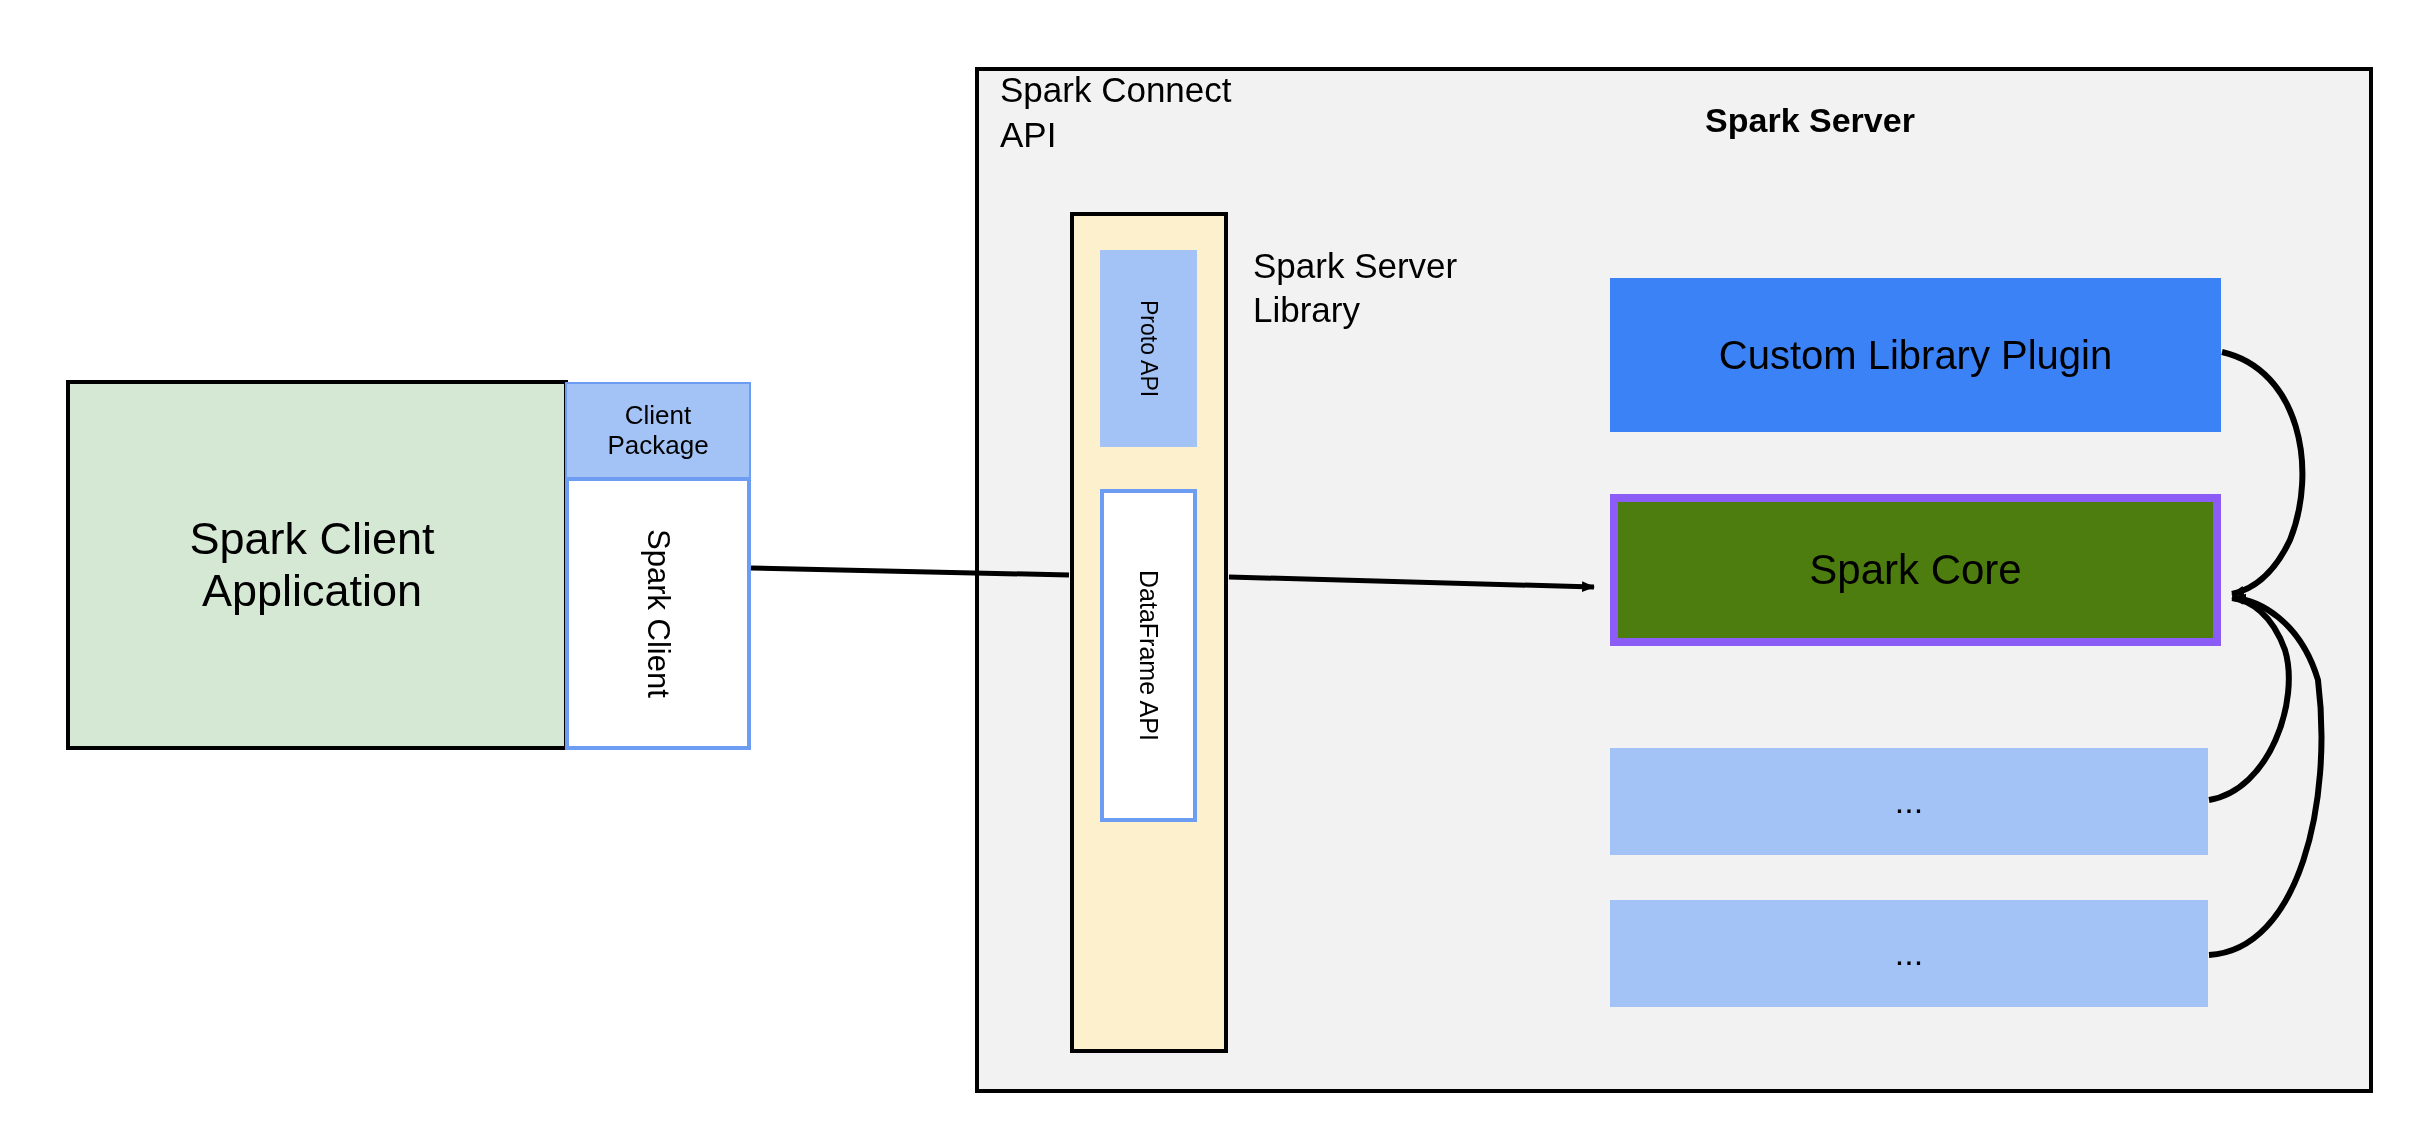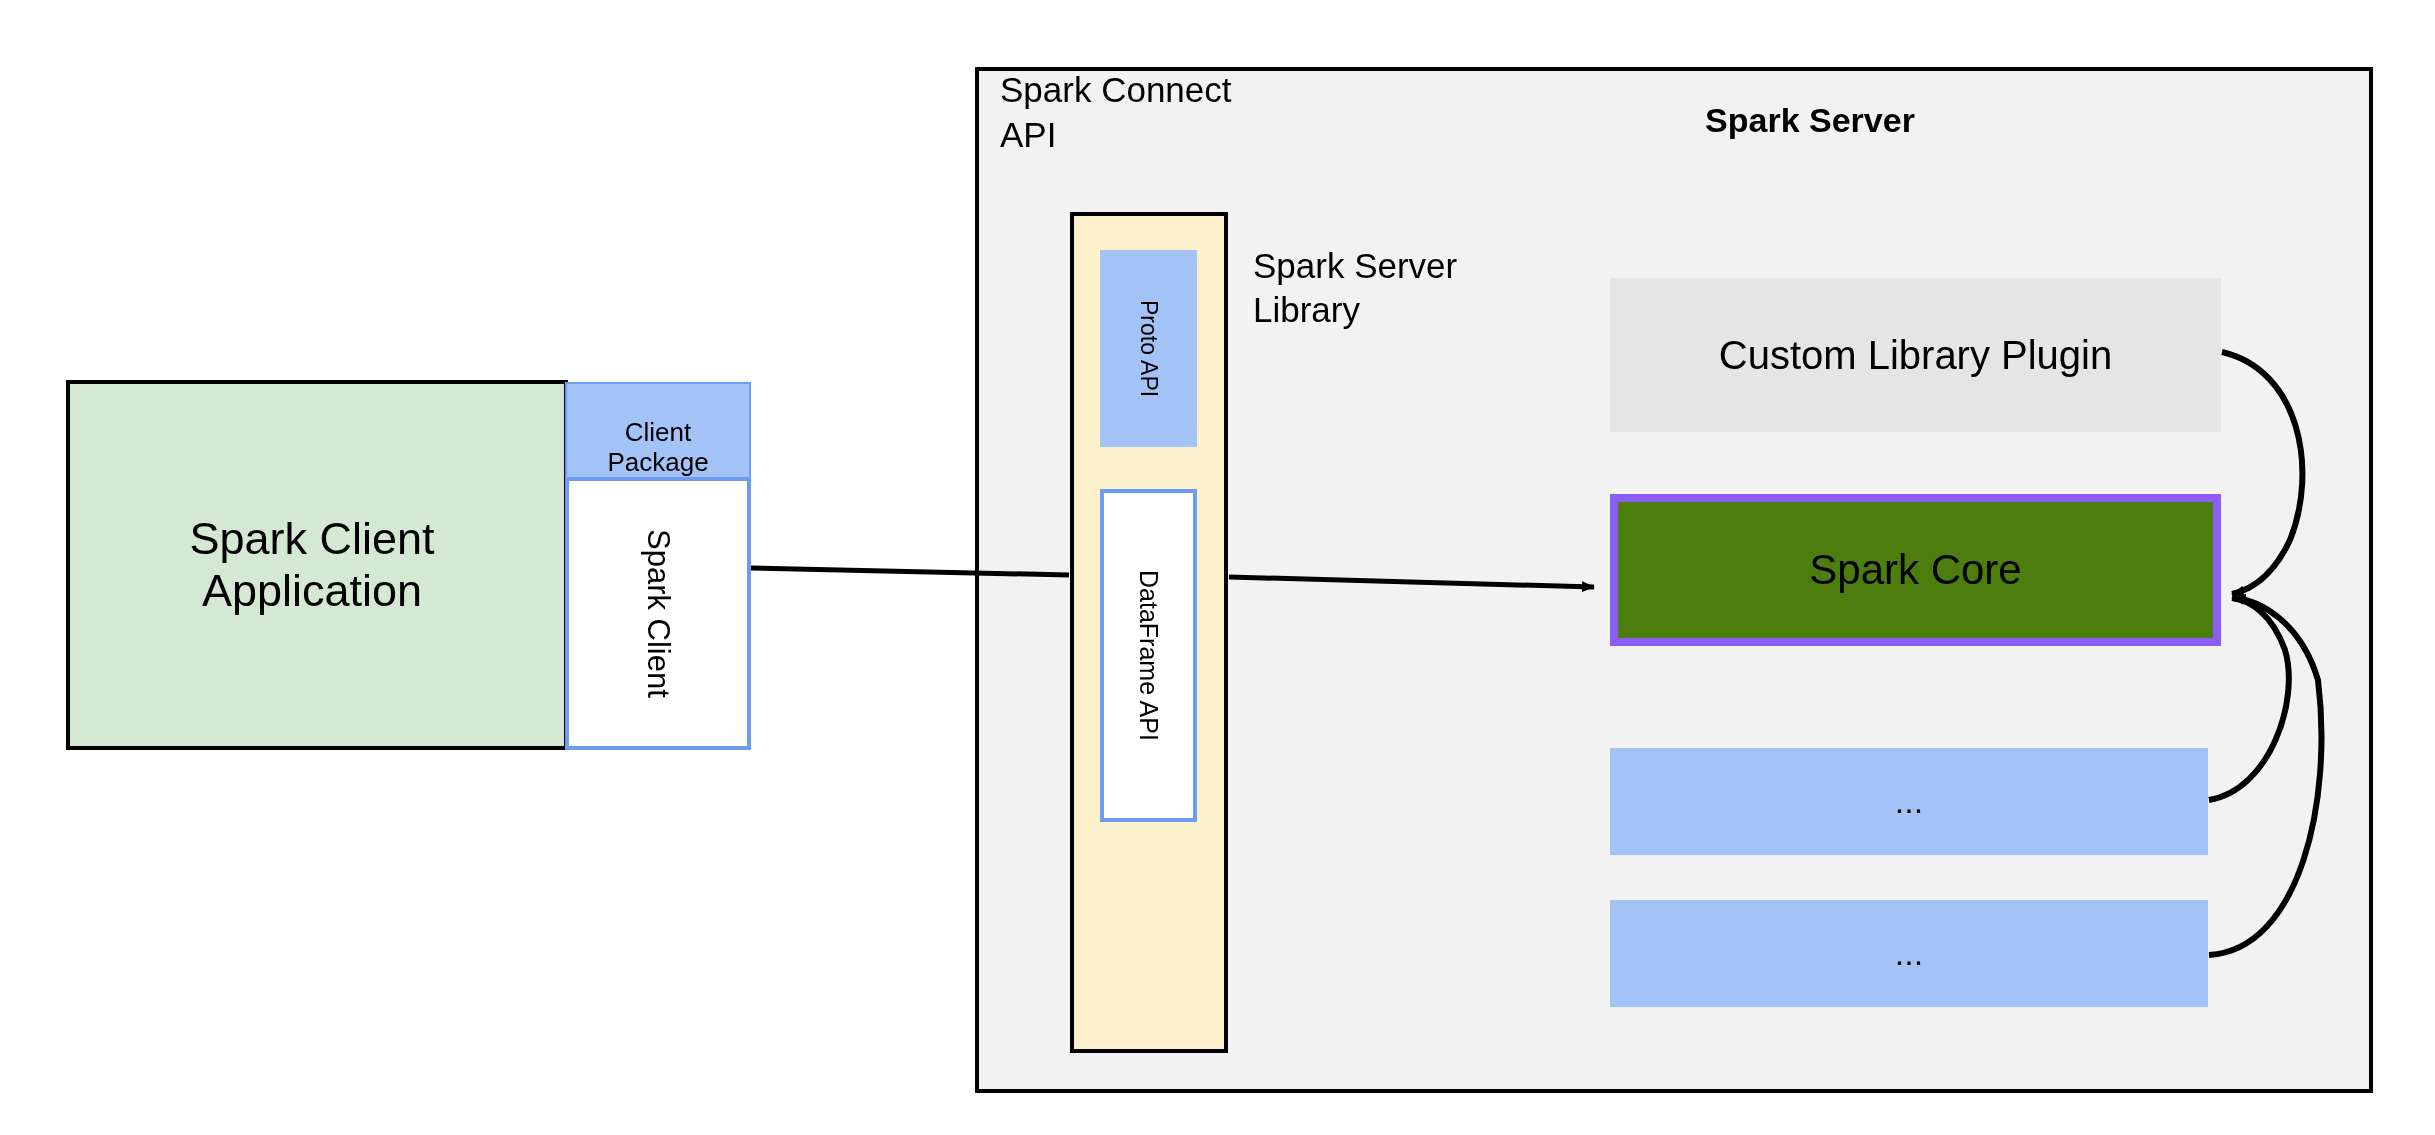--- a/index.html
+++ b/index.html
@@ -45,21 +45,20 @@
   }
   #client-package-box {
     left: 565px;
     top: 382px;
     width: 186px;
     height: 96px;
     background: #a3c2f5;
     border: 2px solid #6c9df2;
     border-bottom: none;
     font-size: 26px;
-    align-items: flex-end;
   }
   #client-package-label { white-space: pre-line; }
   #spark-client-box {
     left: 565px;
     top: 477px;
     width: 186px;
     height: 273px;
     background: #ffffff;
     border: 4px solid #6c9df2;
   }
@@ -148,21 +147,21 @@
     text-orientation: mixed;
     white-space: nowrap;
   }
 
   
   #custom-library-plugin-box {
     left: 1610px;
     top: 278px;
     width: 611px;
     height: 154px;
-    background: #e5e5e5;
+    background: #3b82f6;
     font-size: 40px;
   }
   #spark-core-box {
     left: 1610px;
     top: 494px;
     width: 611px;
     height: 152px;
     background: #4d7c0f;
     border: 8px solid #8b5cf6;
     font-size: 42px;

